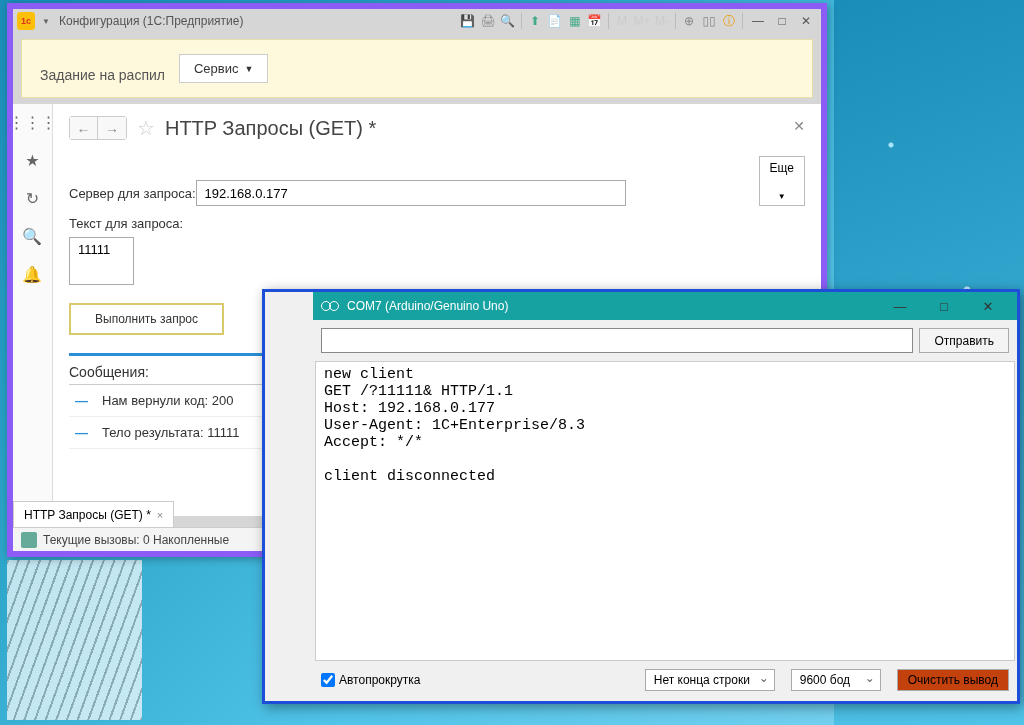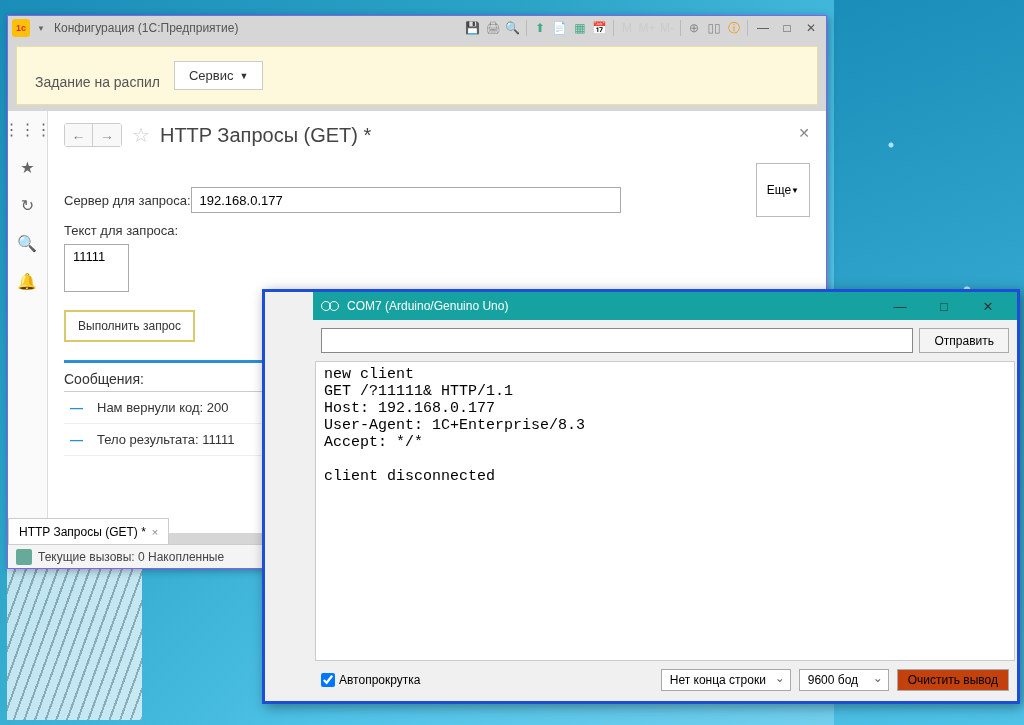--- a/index.html
+++ b/index.html
@@ -2,21 +2,21 @@
 <html><head>
 <meta charset="utf-8">
 <style>
 * { margin: 0; padding: 0; box-sizing: border-box; font-family: Arial, sans-serif; }
 body { width: 1024px; height: 725px; background: linear-gradient(135deg, #1a8db8 0%, #2ba3c7 30%, #4fc3e8 60%, #7fd4f0 100%); overflow: hidden; position: relative; }
 
 
 .water-bg { position: absolute; right: 0; top: 0; width: 190px; height: 100%; background: radial-gradient(circle at 30% 20%, #a8e4ff 2px, transparent 3px), radial-gradient(circle at 70% 40%, #c0ecff 3px, transparent 4px), radial-gradient(circle at 50% 60%, #9fdff9 2px, transparent 3px), linear-gradient(160deg, #1a8db8, #4fc3e8); }
 
 
-.window-1c { position: absolute; left: 7px; top: 15px; width: 820px; height: 554px; background: #d6d6d6; border: 1px solid #8b5cf6; box-shadow: 2px 2px 8px rgba(0,0,0,0.3); }
+.window-1c { position: absolute; left: 7px; top: 3px; width: 820px; height: 554px; background: #d6d6d6; border: 6px solid #8b5cf6; box-shadow: 2px 2px 8px rgba(0,0,0,0.3); }
 .titlebar-1c { height: 24px; background: #d6d6d6; display: flex; align-items: center; padding: 0 4px; font-size: 12px; }
 .logo-1c { width: 18px; height: 18px; background: #fcc00b; border-radius: 3px; margin-right: 4px; display: flex; align-items: center; justify-content: center; font-size: 9px; font-weight: bold; color: #d32; }
 .dropdown-arrow { width: 14px; text-align: center; color: #666; font-size: 8px; }
 .title-text { color: #555; margin-left: 6px; }
 .toolbar-icons { margin-left: auto; display: flex; align-items: center; gap: 2px; }
 .tb-icon { width: 18px; height: 18px; display: flex; align-items: center; justify-content: center; font-size: 12px; color: #888; cursor: pointer; }
 .tb-icon.active { color: #4a8; }
 .tb-icon.orange { color: #e90; }
 .tb-sep { width: 1px; height: 16px; background: #bbb; margin: 0 2px; }
 .win-btn { width: 22px; height: 18px; display: flex; align-items: center; justify-content: center; font-size: 12px; color: #555; cursor: pointer; }
@@ -33,28 +33,28 @@
 
 .content-area { flex: 1; background: #fff; padding: 12px 16px; position: relative; }
 .content-header { display: flex; align-items: center; gap: 10px; margin-bottom: 20px; }
 .nav-arrows { display: flex; border: 1px solid #ccc; border-radius: 3px; }
 .nav-arrow { width: 28px; height: 22px; display: flex; align-items: center; justify-content: center; font-size: 14px; color: #888; cursor: pointer; background: #f8f8f8; }
 .nav-arrow:first-child { border-right: 1px solid #ccc; }
 .star-icon { font-size: 20px; color: #ccc; cursor: pointer; }
 .page-title { font-size: 20px; color: #444; }
 .close-x { position: absolute; right: 16px; top: 14px; font-size: 14px; color: #888; cursor: pointer; }
 
-.more-btn { position: absolute; right: 16px; top: 52px; background: #fff; border: 1px solid #bbb; padding: 19px 10px; font-size: 12px; cursor: pointer; display: flex; align-items: center; gap: 0; }
+.more-btn { position: absolute; right: 16px; top: 52px; background: #fff; border: 1px solid #bbb; padding: 4px 10px; font-size: 12px; cursor: pointer; display: flex; align-items: center; gap: 17px; flex-direction: column; }
 
 .form-row { display: flex; align-items: center; gap: 0; margin-bottom: 10px; margin-top: 40px; }
 .form-label { font-size: 13px; color: #333; }
 .text-input { border: 1px solid #aaa; padding: 4px 8px; font-size: 13px; width: 430px; height: 26px; }
 .textarea-input { border: 1px solid #aaa; padding: 4px 8px; font-size: 13px; width: 65px; height: 48px; resize: none; }
 
-.execute-btn { background: #fff; border: 2px solid #d8c96a; padding: 7px 12px; font-size: 12px; cursor: pointer; margin-top: 14px; color: #333; }
+.execute-btn { background: #fff; border: 2px solid #d8c96a; padding: 7px 24px; font-size: 12px; cursor: pointer; margin-top: 14px; color: #333; }
 
 .blue-divider { height: 3px; background: #2a8fd6; margin: 18px 0 8px 0; width: 200px; }
 .messages-label { font-size: 14px; color: #333; padding-bottom: 4px; border-bottom: 1px solid #ccc; }
 .message-row { display: flex; align-items: center; gap: 14px; padding: 8px 6px; border-bottom: 1px solid #eee; font-size: 13px; }
 .msg-dash { color: #2a8fd6; font-weight: bold; }
 .msg-text { color: #333; }
 
 
 .tab-bar { position: absolute; bottom: 24px; left: 0; height: 26px; display: flex; background: #f0f0f0; }
 .tab { background: #fff; border: 1px solid #ccc; border-bottom: none; padding: 4px 10px; font-size: 12px; display: flex; align-items: center; gap: 6px; }
@@ -79,21 +79,21 @@
 
 .serial-input-row { padding: 8px; display: flex; gap: 6px; background: #f0f0f0; }
 .serial-input { flex: 1; border: 1px solid #888; padding: 4px 6px; font-size: 13px; background: #fff; }
 .send-btn { background: #f4f4f4; border: 1px solid #aaa; padding: 4px 14px; font-size: 12px; cursor: pointer; }
 
 .serial-output { background: #fff; margin: 0 2px; height: 300px; border: 1px solid #ccc; padding: 4px 8px; font-family: 'Courier New', monospace; font-size: 15px; color: #000; white-space: pre; overflow: auto; }
 
 .serial-bottom { padding: 8px; display: flex; align-items: center; gap: 10px; background: #f0f0f0; font-size: 12px; }
 .autoscroll { display: flex; align-items: center; gap: 4px; }
 .autoscroll input { width: 14px; height: 14px; }
-.serial-selects { margin-left: auto; display: flex; gap: 8px; }
+.serial-selects { margin-left: auto; display: flex; gap: 16px; }
 .serial-select { border: 1px solid #aaa; padding: 3px 20px 3px 8px; font-size: 12px; background: #fff; appearance: none; position: relative; min-width: 130px; }
 .select-wrap { position: relative; }
 .select-wrap::after { content: '⌄'; position: absolute; right: 6px; top: 2px; font-size: 12px; color: #666; pointer-events: none; }
 .clear-btn { background: #c2410c; border: 1px solid #aaa; padding: 3px 10px; font-size: 12px; cursor: pointer; }
 </style>
 </head>
 <body>
 
 <div class="water-bg"></div>
 <div class="hatching"></div>

